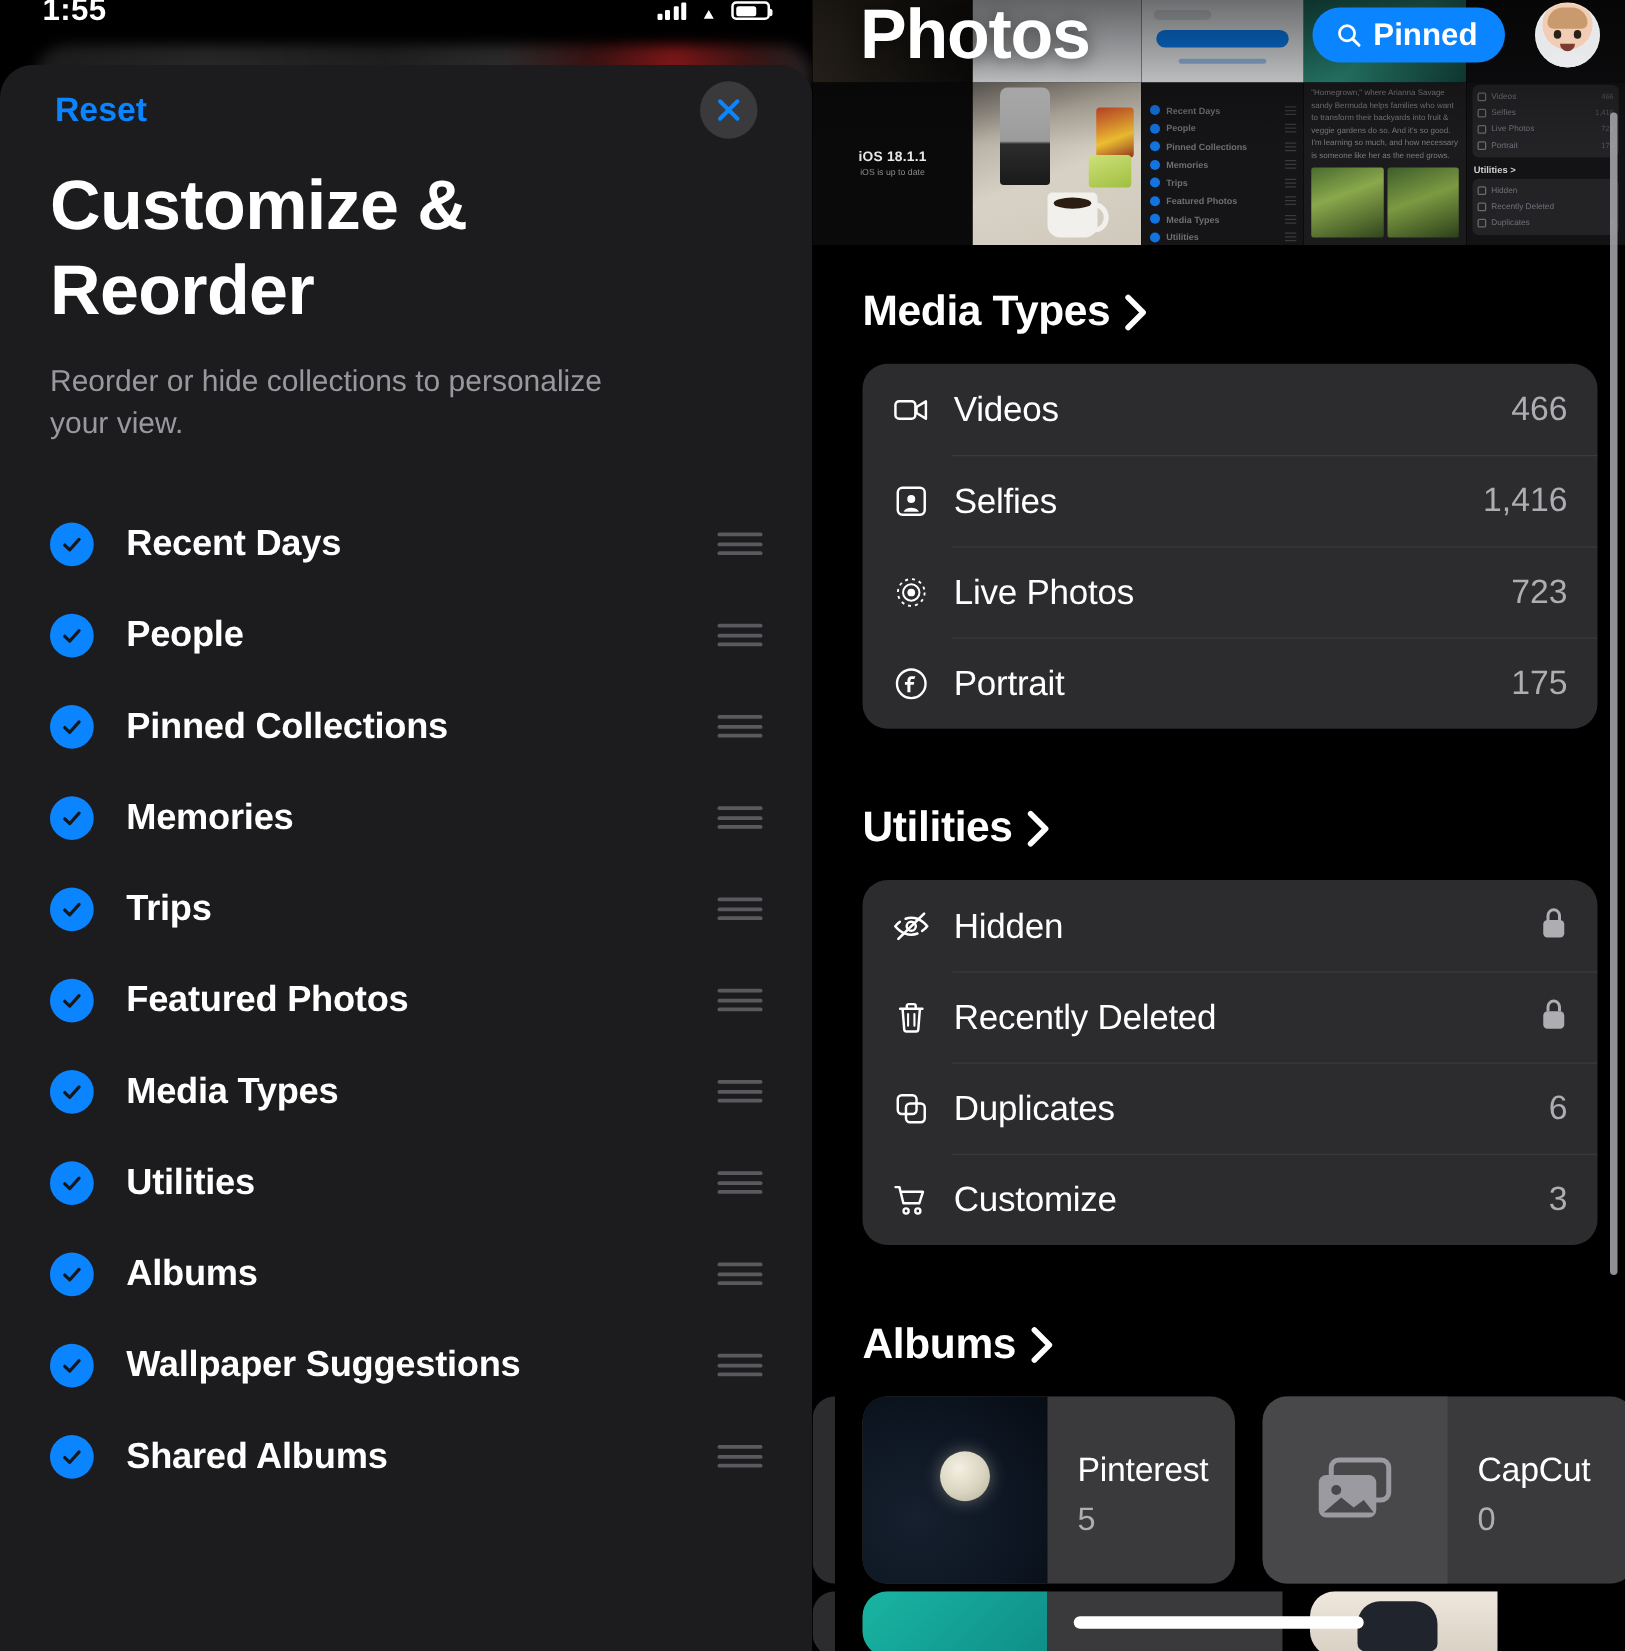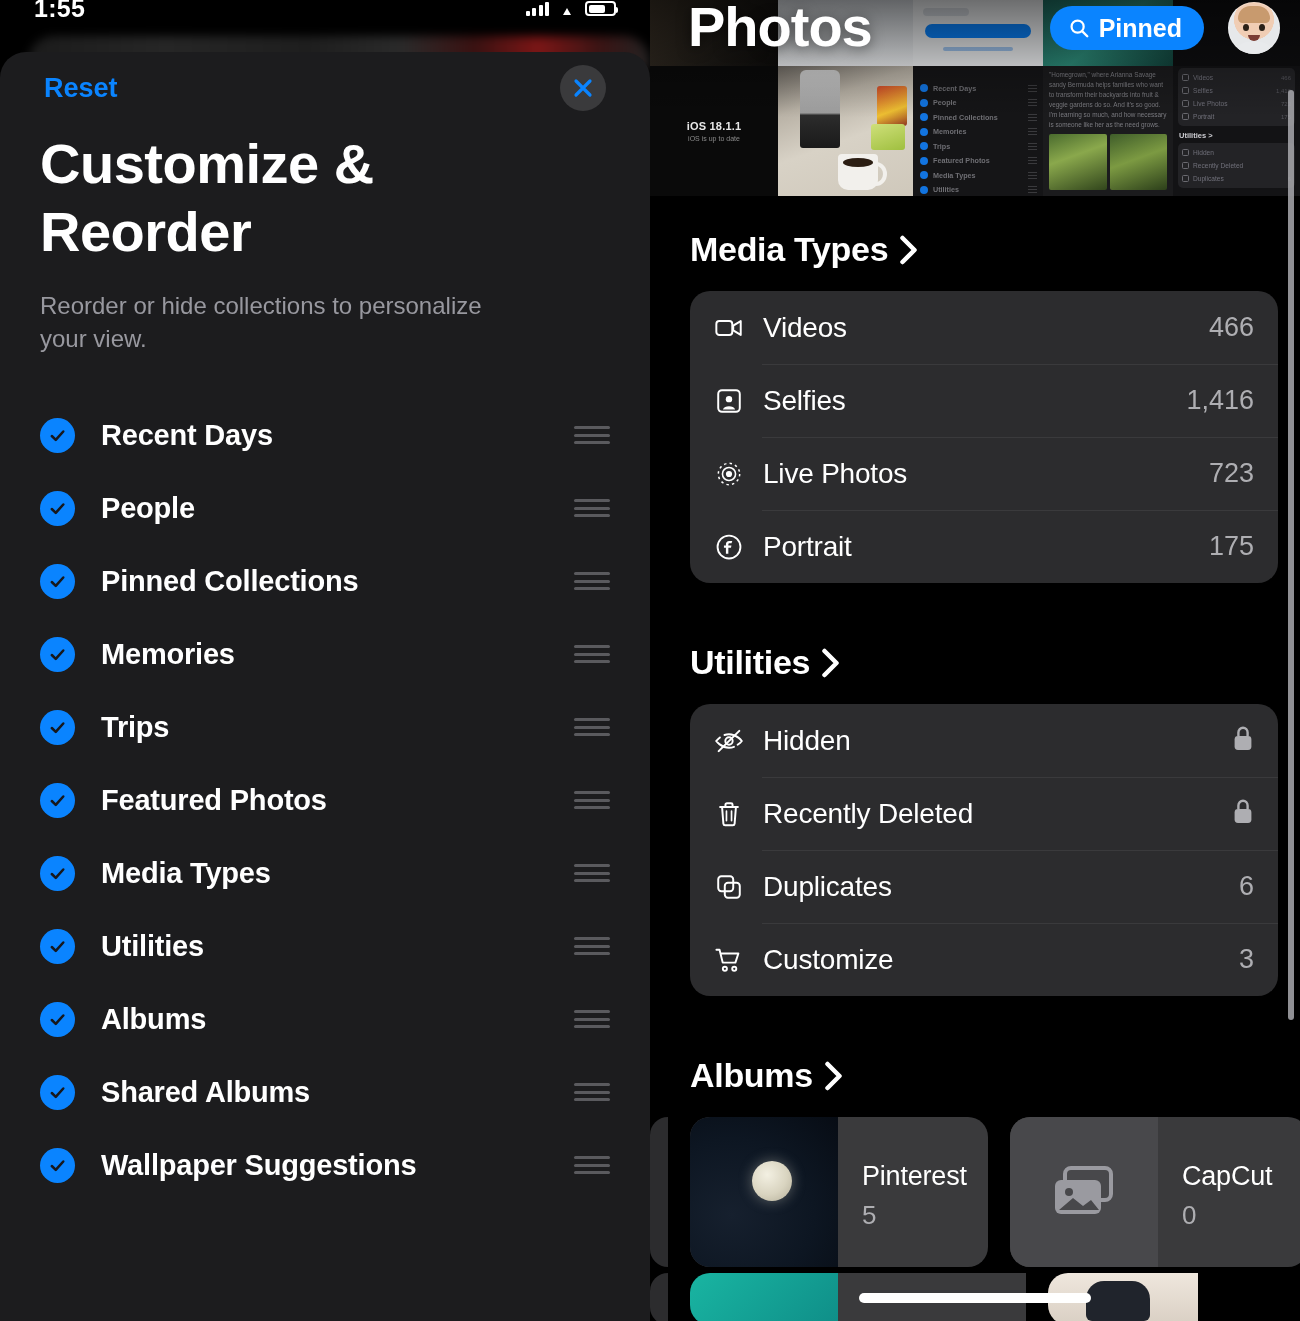--- a/index.html
+++ b/index.html
@@ -421,34 +421,34 @@
               <span></span>
               <span></span>
             </span>
           </div>
           <div class="collection-row">
             <span class="check-badge">
               <svg viewBox="0 0 24 24" fill="none">
                 <path d="M5.5 12.6 L10 17 L18.6 7.4" stroke="#17181c" stroke-width="2.9" stroke-linecap="round" stroke-linejoin="round"></path>
               </svg>
             </span>
+            <span class="collection-label">Wallpaper Suggestions</span>
+            <span class="drag-handle">
+              <span></span>
+              <span></span>
+              <span></span>
+            </span>
+          </div>
+          <div class="collection-row">
+            <span class="check-badge">
+              <svg viewBox="0 0 24 24" fill="none">
+                <path d="M5.5 12.6 L10 17 L18.6 7.4" stroke="#17181c" stroke-width="2.9" stroke-linecap="round" stroke-linejoin="round"></path>
+              </svg>
+            </span>
             <span class="collection-label">Shared Albums</span>
-            <span class="drag-handle">
-              <span></span>
-              <span></span>
-              <span></span>
-            </span>
-          </div>
-          <div class="collection-row">
-            <span class="check-badge">
-              <svg viewBox="0 0 24 24" fill="none">
-                <path d="M5.5 12.6 L10 17 L18.6 7.4" stroke="#17181c" stroke-width="2.9" stroke-linecap="round" stroke-linejoin="round"></path>
-              </svg>
-            </span>
-            <span class="collection-label">Wallpaper Suggestions</span>
             <span class="drag-handle">
               <span></span>
               <span></span>
               <span></span>
             </span>
           </div>
         </div>
     </div>
   </div>
 

